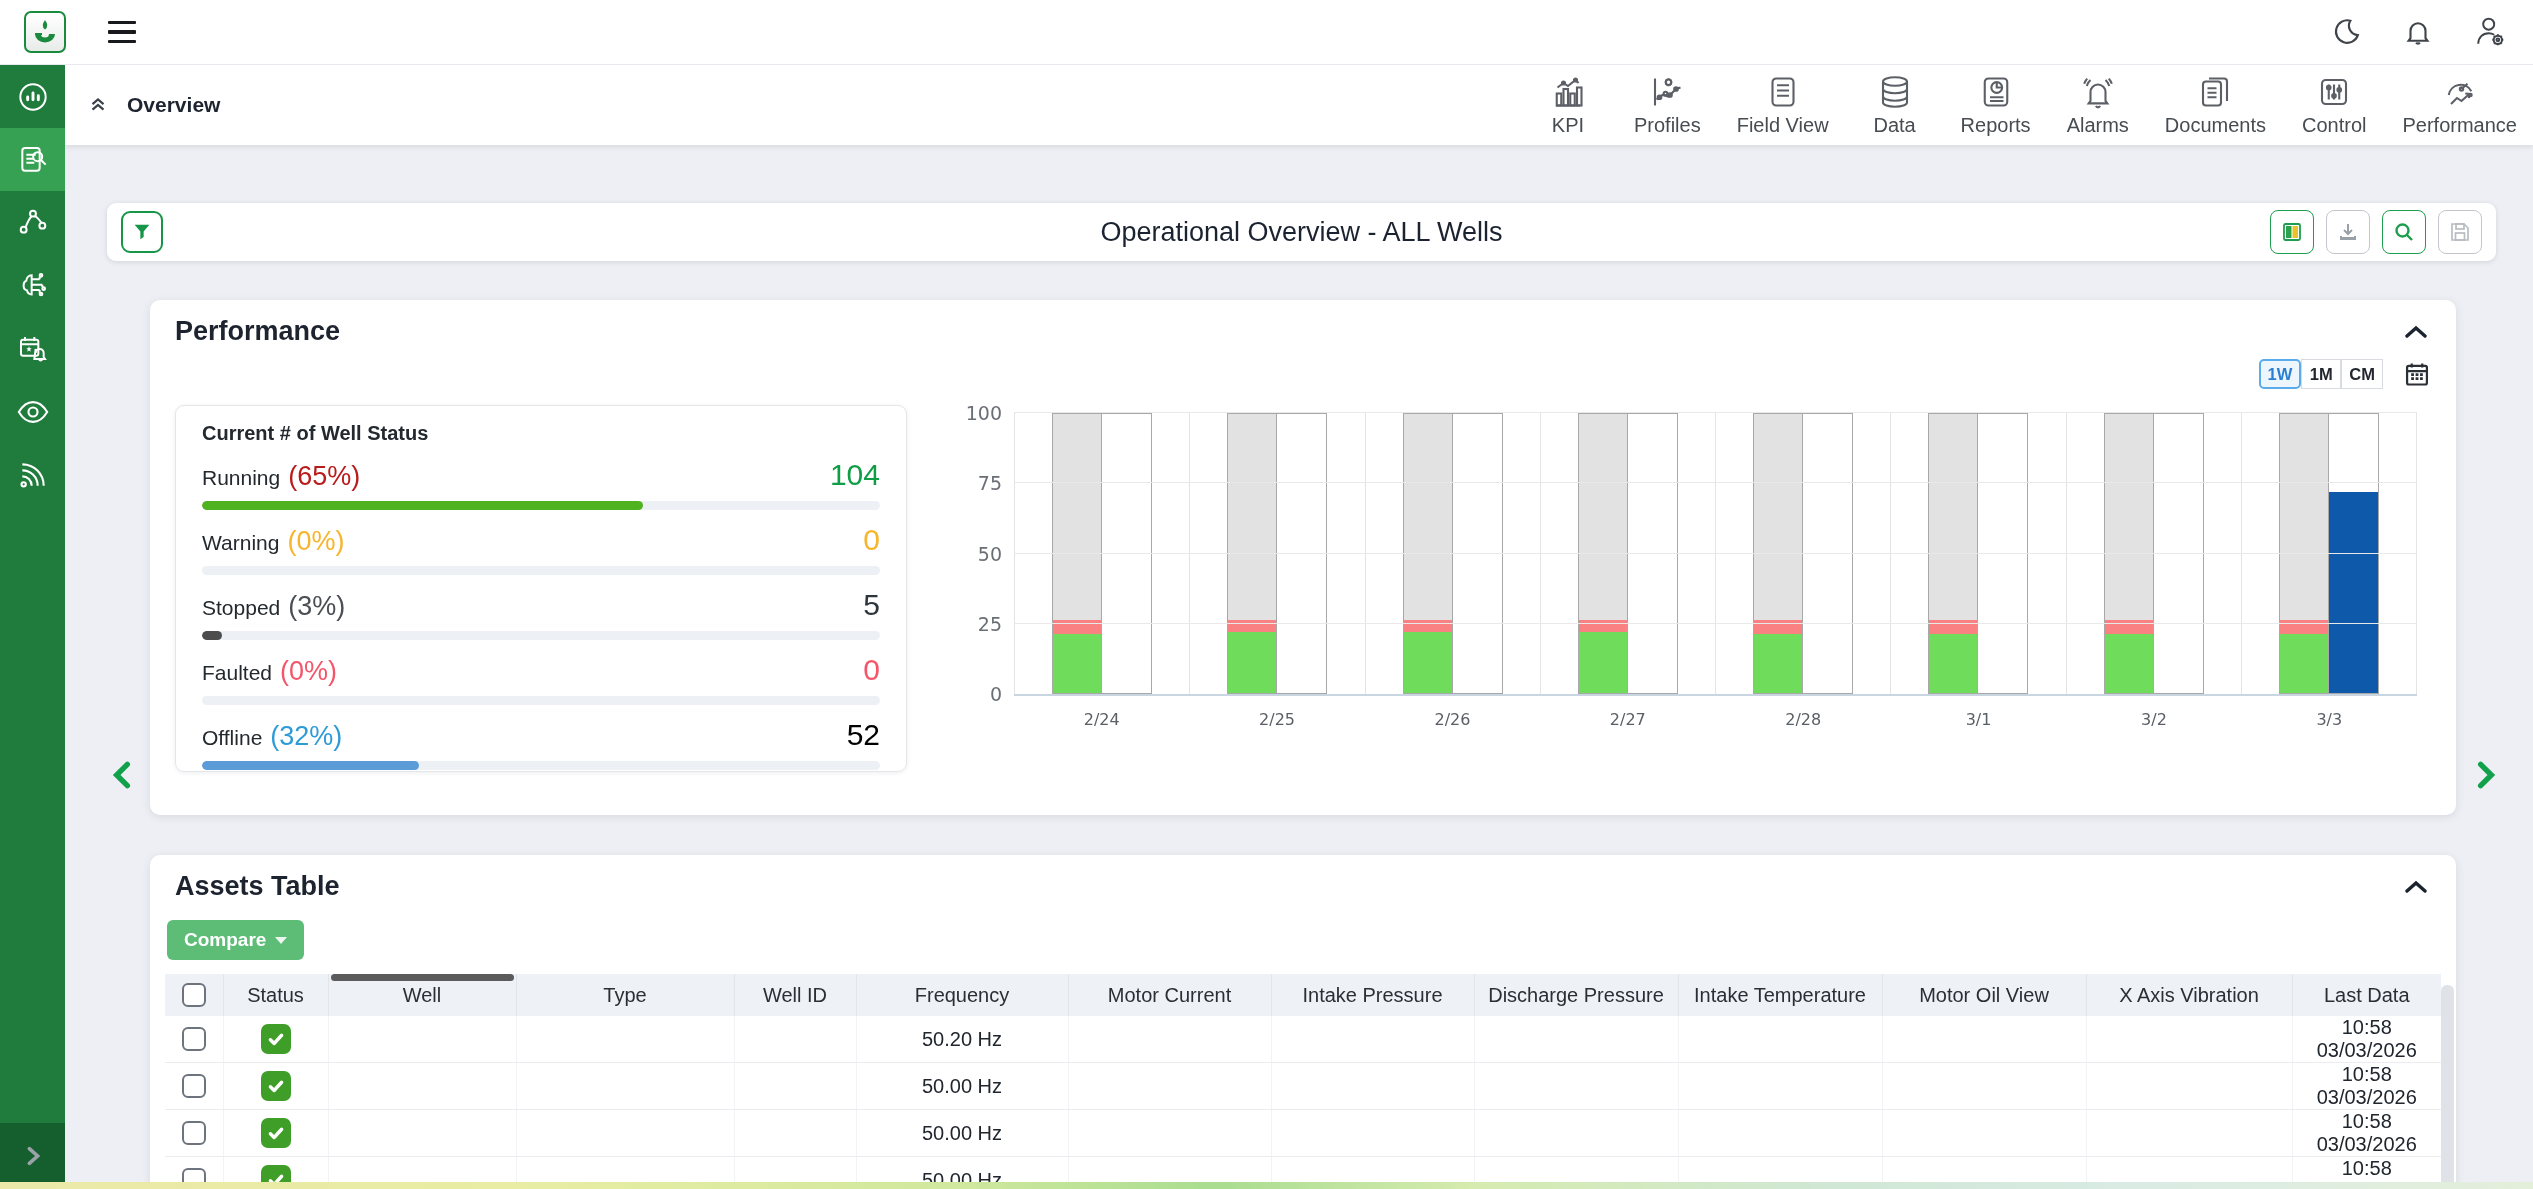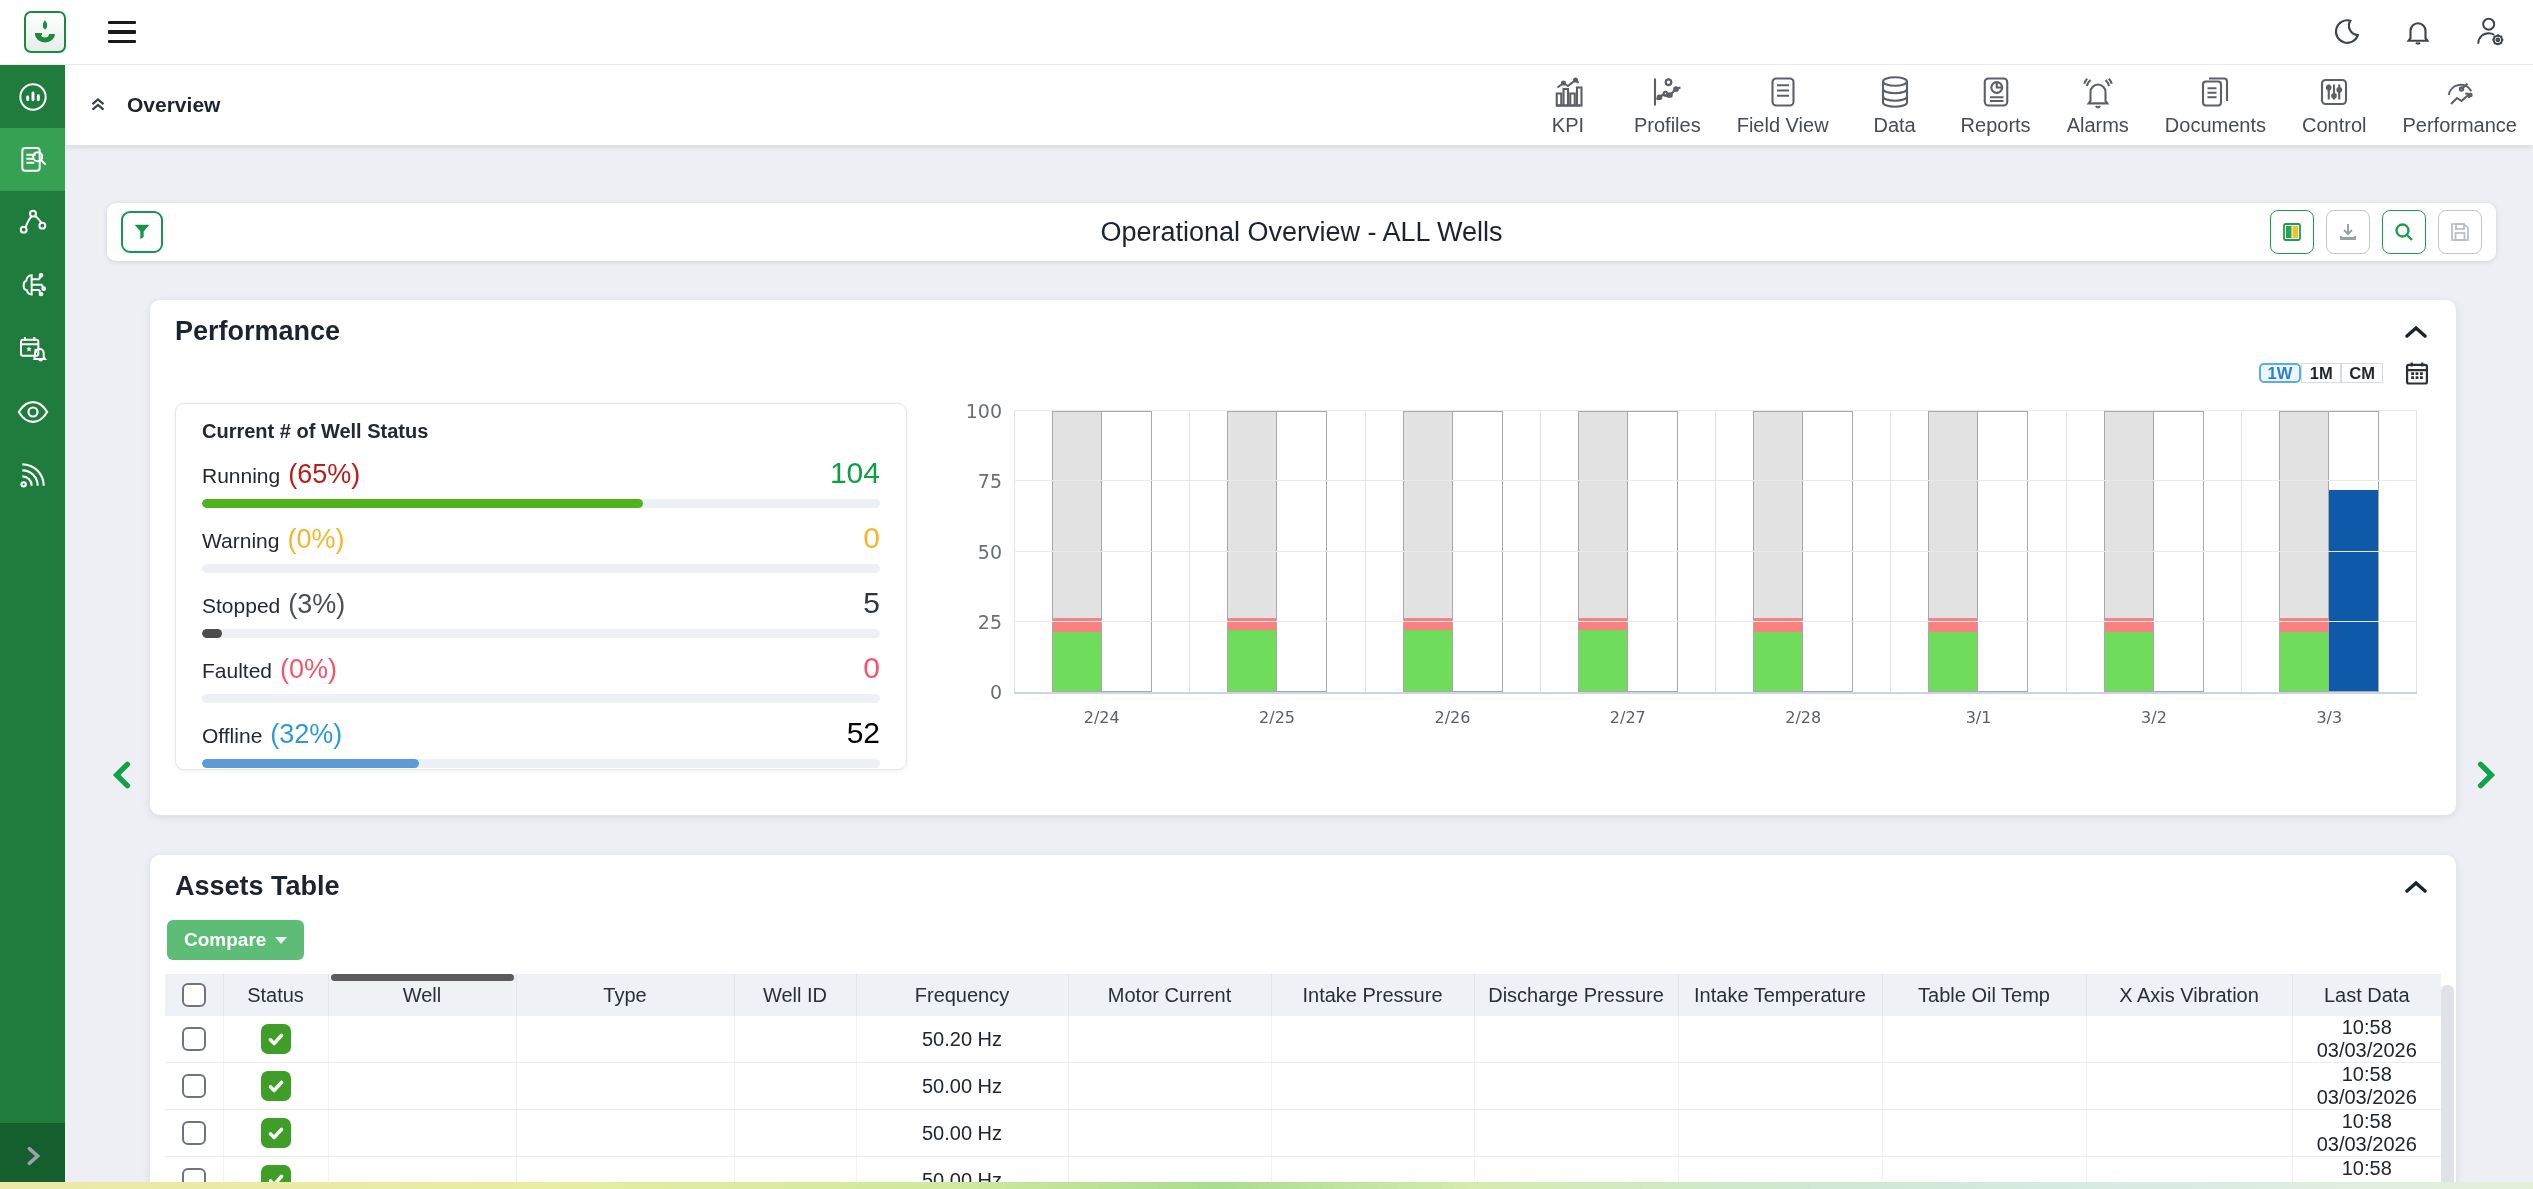--- a/index.html
+++ b/index.html
@@ -48,21 +48,21 @@
   .sq-btn.green { border:1.5px solid #1d9d4e; }
   .sq-btn.gray  { border:1.5px solid #c3c7cd; }
 
   
   .perf-card { position:absolute; left:85px; top:155px; width:2306px; height:515px; background:#fff;
     border-radius:10px; box-shadow:0 2px 8px rgba(30,40,60,.10); padding:16px 25px 0 25px; }
   .card-head { display:flex; align-items:center; }
   .card-title { font-size:27px; font-weight:600; color:#1d2430; }
   .card-collapse { margin-left:auto; cursor:pointer; display:flex; padding:4px; }
   .range-row { display:flex; justify-content:flex-end; align-items:center; margin-top:12px; gap:0; }
-  .range-btn { min-width:40px; height:20px; padding:0 7px; background:#fff; border:1.5px solid #d8dbe0;
+  .range-btn { min-width:40px; height:30px; padding:0 7px; background:#fff; border:1.5px solid #d8dbe0;
     font-size:16.5px; font-weight:700; color:#22272e; display:flex; align-items:center; justify-content:center; cursor:pointer; }
   .range-btn:first-child { border-radius:5px 0 0 5px; }
   .range-btn.sel { border:2px solid #5aabec; color:#2a7fd4; background:#edf5fd; border-radius:5px; }
   .cal-btn { margin-left:20px; cursor:pointer; display:flex; }
 
   .perf-body { display:flex; margin-top:16px; }
 
   .status-card { width:732px; height:367px; border:1px solid #e4e6ea; border-radius:9px;
     box-shadow:0 1px 4px rgba(30,40,60,.08); padding:16px 26px 0 26px; flex-shrink:0; }
   .status-title { font-size:20px; font-weight:600; color:#23292f; }
@@ -596,21 +596,21 @@
             <div class="hscroll-thumb"></div>
             <span>Well</span>
           </th>
           <th>Type</th>
           <th>Well ID</th>
           <th>Frequency</th>
           <th>Motor Current</th>
           <th>Intake Pressure</th>
           <th>Discharge Pressure</th>
           <th>Intake Temperature</th>
-          <th>Table Oil Temp</th>
+          <th>Motor Oil View</th>
           <th>X Axis Vibration</th>
           <th>Last Data</th>
         </tr>
       </thead>
       <tbody id="assets-tbody">
           <tr>
             <td>
               <div class="cb"></div>
             </td>
             <td>

